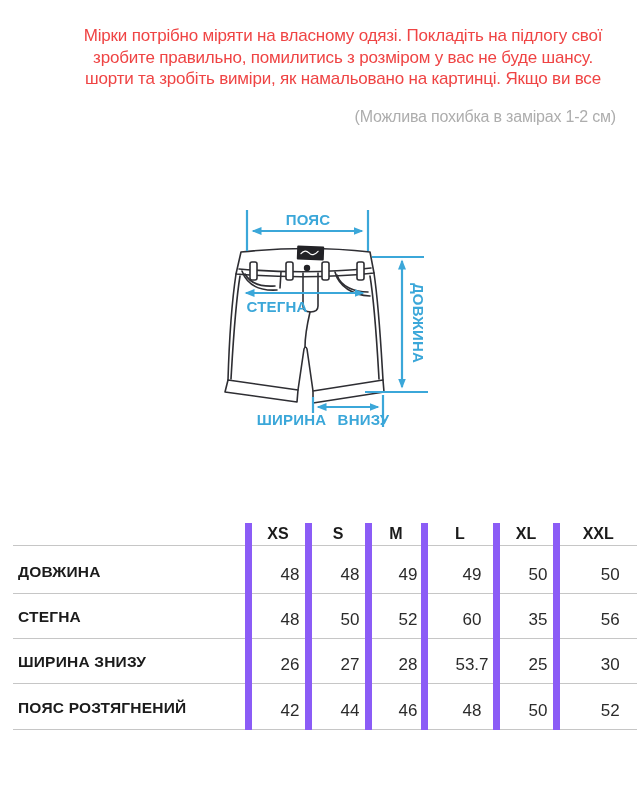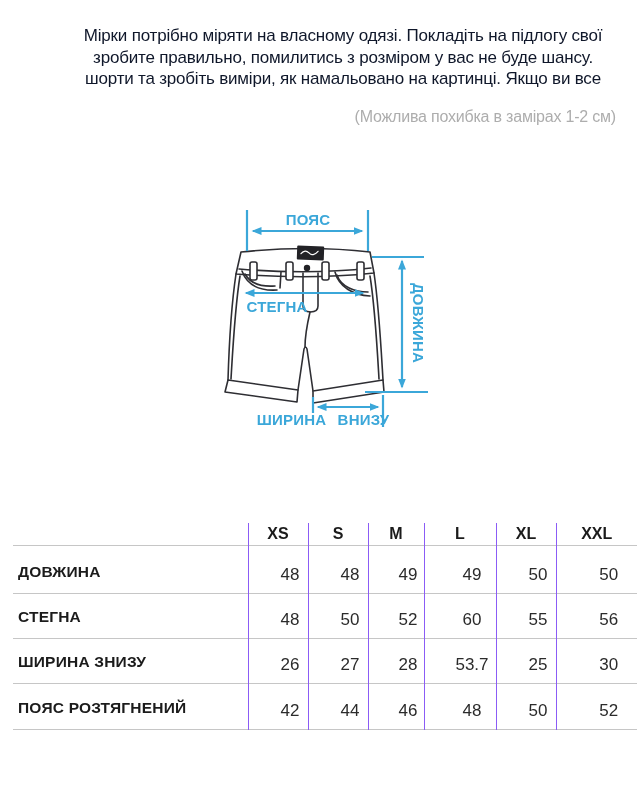--- a/index.html
+++ b/index.html
@@ -4,39 +4,39 @@
 <style>
   * { margin:0; padding:0; box-sizing:border-box; }
   html,body { background:#ffffff; }
   body {
     width:640px; height:800px; position:relative; overflow:hidden;
     font-family:"Liberation Sans","DejaVu Sans",sans-serif; color:#1d1d1f;
   }
   .intro {
     position:absolute; top:25px; left:50px; width:586px;
     text-align:center; font-size:17px; line-height:21.6px;
-    color:#0f172a; letter-spacing:-0.2px;
+    color:#ef4444; letter-spacing:-0.2px;
   }
   .intro div { white-space:nowrap; }
   .note {
     position:absolute; top:108px; right:24px;
     font-size:16px; color:#adadad; letter-spacing:-0.2px;
   }
   .diagram { position:absolute; left:185px; top:195px; }
   .dim-label {
     font-family:"Liberation Sans","DejaVu Sans",sans-serif;
     font-weight:bold; font-size:15px; letter-spacing:0.2px;
   }
   .table-wrap { position:absolute; left:13px; top:523px; width:624px; }
   table.sizes {
     width:624px; border-collapse:collapse; table-layout:fixed;
   }
   table.sizes td { overflow:hidden; }
   tr.rule { border-bottom:1px solid #c6c6c6; }
-  td.vline { border-left:1px solid #8b5cf6;margin-top:21px; }
+  td.vline { border-left:7px solid #8b5cf6;margin-top:21px; }
   td.head-cell {
     text-align:center; vertical-align:middle;
     font-weight:bold; font-size:16px; color:#1b1b1b;
   }
   td.row-label {
     text-align:left; vertical-align:bottom;
     padding:0 0 12px 5px; font-weight:bold; font-size:15.5px;
     letter-spacing:0.2px; color:#1b1b1b; white-space:nowrap;
   }
   td.val {
@@ -149,21 +149,21 @@
         <td class="val vline">49</td>
         <td class="val vline">50</td>
         <td class="val vline">50</td>
       </tr>
       <tr class="rule" style="height:45px">
         <td class="row-label">СТЕГНА</td>
         <td class="val vline">48</td>
         <td class="val vline">50</td>
         <td class="val vline">52</td>
         <td class="val vline">60</td>
-        <td class="val vline">55</td>
+        <td class="val vline">35</td>
         <td class="val vline">56</td>
       </tr>
       <tr class="rule" style="height:45px">
         <td class="row-label">ШИРИНА ЗНИЗУ</td>
         <td class="val vline">26</td>
         <td class="val vline">27</td>
         <td class="val vline">28</td>
         <td class="val vline">53.7</td>
         <td class="val vline">25</td>
         <td class="val vline">30</td>

